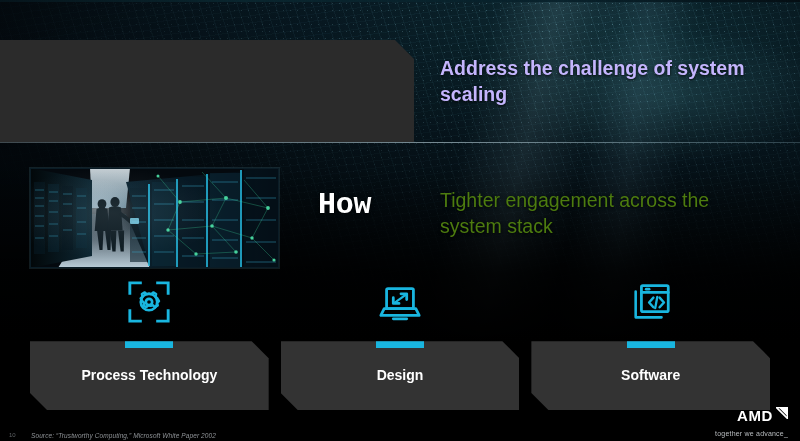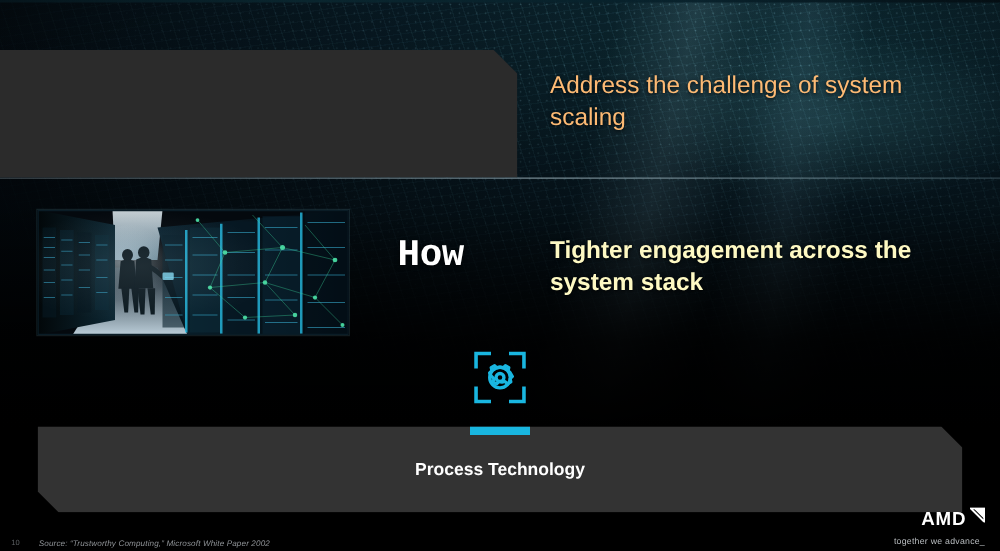--- a/index.html
+++ b/index.html
@@ -42,33 +42,33 @@
   .hdr-bar{position:absolute;left:0;top:40px;width:414px;height:102px;
            background:#2b2b2b;
            clip-path:polygon(0 0, 395px 0, 414px 19px, 414px 102px, 0 102px);}
   .hdr-inner{position:absolute;left:0;top:40px;width:414px;height:102px;
              display:flex;align-items:center;padding-left:32px;box-sizing:border-box;gap:18px;}
   .hdr-title{color:#fff;font-size:37px;font-weight:700;letter-spacing:-.2px;line-height:1;
              white-space:nowrap;}
   .target-icon{width:46px;height:46px;flex:0 0 46px;}
 
   .hdr-right{position:absolute;left:440px;top:56px;width:330px;
-             color:#fdba74;font-size:19.5px;line-height:1.33;font-weight:400;
+             color:#c4b5fd;font-size:19.5px;line-height:1.33;font-weight:700;
              text-shadow:0 1px 3px rgba(0,0,0,.85);}
 
   
   .photo{position:absolute;left:30px;top:168px;width:249px;height:100px;
          overflow:hidden;background:#050d14;
          box-shadow:0 0 0 1px rgba(120,190,210,.14);}
   .photo svg{display:block;}
 
   .how{position:absolute;left:318px;top:190px;color:#fff;font-size:30px;font-weight:700;
        letter-spacing:-.3px;line-height:1;text-shadow:0 1px 4px rgba(0,0,0,.8);font-family:Liberation Mono, monospace;}
   .how-text{position:absolute;left:440px;top:188px;width:330px;
-            color:#fef9c3;font-size:19.5px;line-height:1.33;font-weight:700;
+            color:#4d7c0f;font-size:19.5px;line-height:1.33;font-weight:400;
             text-shadow:0 1px 3px rgba(0,0,0,.85);}
 
   
   .pillars{position:absolute;left:30px;top:278px;width:740px;height:132px;
            display:flex;gap:12px;}
   .pillar{flex:1 1 0;position:relative;display:flex;flex-direction:column;align-items:center;}
   .pill-icon{height:52px;display:flex;align-items:center;justify-content:center;margin-bottom:16px;}
   .pill-icon svg{display:block;}
   .card{position:relative;width:100%;height:76px;background:#333333;
         clip-path:polygon(0 0, calc(100% - 17px) 0, 100% 17px, 100% 100%, 17px 100%, 0 calc(100% - 17px));
@@ -223,22 +223,55 @@
           <circle cx="24" cy="24" r="8.6" stroke-width="2.8"></circle>
           <circle cx="24" cy="24" r="3.3" stroke-width="2.8"></circle>
         </svg>
       </div>
       <div class="card">
         <div class="tab"></div>
         <div class="card-label">Process Technology</div>
       </div>
     </div>
 
-
-
+    <div class="pillar">
+      <div class="pill-icon">
+        <svg viewBox="0 0 48 48" width="46" height="46" fill="none" stroke="#19b6e0" stroke-width="2.9" stroke-linecap="round" stroke-linejoin="round">
+          <rect x="10" y="10" width="28" height="21" rx="1.5"></rect>
+          <path d="M4 38h40l-3.5-7h-33z"></path>
+          <path d="M17 41.5h14"></path>
+          <path d="M31 15.5h-6M31 15.5v6"></path>
+          <path d="M17 25.5h6M17 25.5v-6"></path>
+          <path d="M30.2 16.3 L18.2 24.9" stroke-width="2.4"></path>
+        </svg>
+      </div>
+      <div class="card">
+        <div class="tab"></div>
+        <div class="card-label">Design</div>
+      </div>
+    </div>
+
+
+    <div class="pillar">
+      <div class="pill-icon">
+        <svg viewBox="0 0 48 48" width="46" height="46" fill="none" stroke="#19b6e0" stroke-width="2.9" stroke-linecap="round" stroke-linejoin="round">
+          <path d="M8 13v27h27" stroke-width="2.7"></path>
+          <rect x="14" y="7" width="28" height="27" rx="1.5"></rect>
+          <path d="M14 14h28"></path>
+          <path d="M19 10.6h3"></path>
+          <path d="M26.5 19.5 L22 24.5 L26.5 29.5" stroke-width="2.6"></path>
+          <path d="M33 19.5 L37.5 24.5 L33 29.5" stroke-width="2.6"></path>
+          <path d="M30.6 18.6 L28.4 30.4" stroke-width="2.4"></path>
+        </svg>
+      </div>
+      <div class="card">
+        <div class="tab"></div>
+        <div class="card-label">Software</div>
+      </div>
+    </div>
 
   </div>
 
   <div class="pagenum">10</div>
   <div class="source">Source: “Trustworthy Computing,” Microsoft White Paper 2002</div>
 
   <div class="amd">
     <span class="amd-word">AMD</span>
     <span>
       <svg width="12" height="12" viewBox="0 0 12 12">

